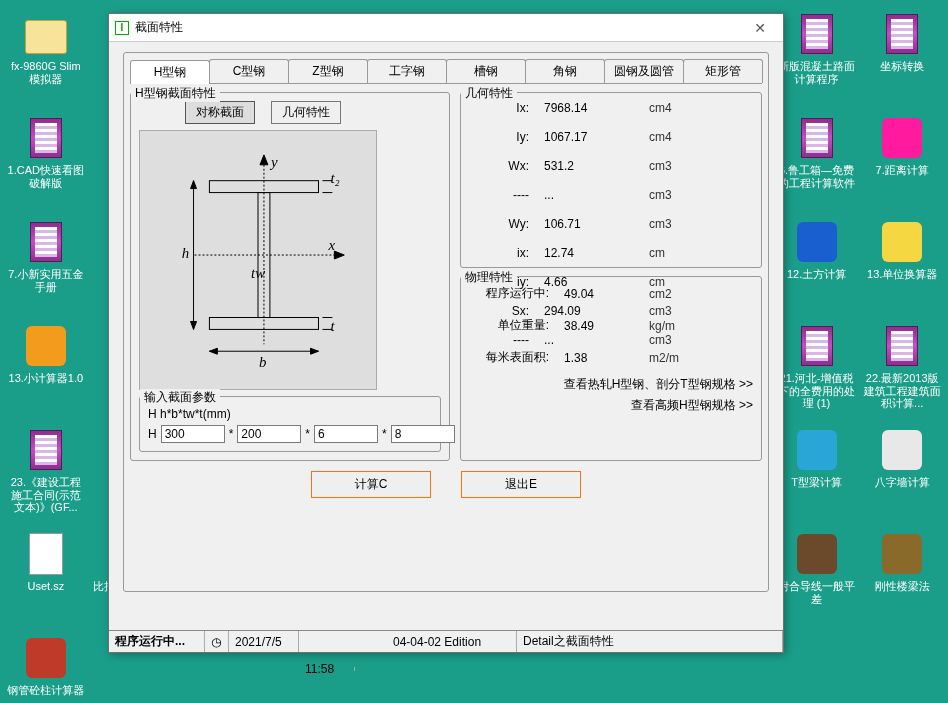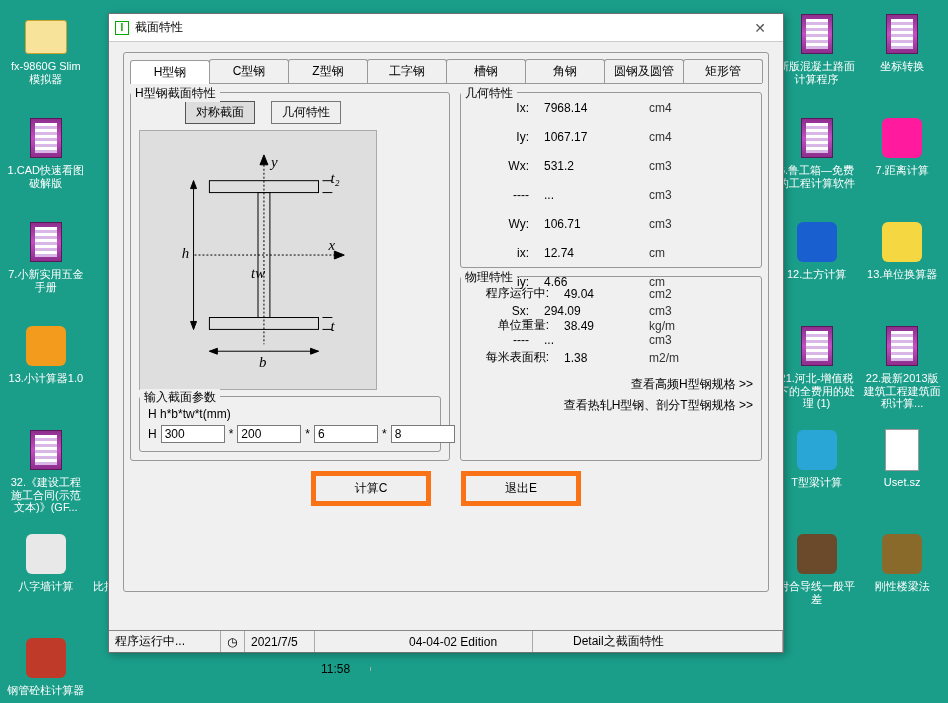--- a/index.html
+++ b/index.html
@@ -87,21 +87,21 @@
   .right-col { flex:1; display:flex; flex-direction:column; gap:8px; }
   .prop-grid { display:grid; grid-template-columns: 60px 90px 50px; row-gap:4px; column-gap:10px; font-size:12px; align-items:center;gap:15px; }
   .prop-grid .k { text-align:right; }
   .prop-grid .v { text-align:left; }
   .prop-grid .u { text-align:left; color:#333; }
 
   .link-btn { color:#000; text-align:right; cursor:pointer; padding:2px 0; }
   .link-btn::after { content:" >>"; }
 
   .action-row { display:flex; gap:30px; justify-content:center; margin-top:10px; }
-  .action-btn { width:120px; border:5px solid #f97316; background:#efefef; padding:4px 0; cursor:pointer; font-size:12px; text-align:center; }
+  .action-btn { width:120px; border:1px solid #f97316; background:#efefef; padding:4px 0; cursor:pointer; font-size:12px; text-align:center; }
 
   .statusbar {
     height: 22px; border-top:1px solid #888; display:flex; align-items:stretch;
     background:#f0f0f0; font-size:12px;
   }
   .statusbar .cell { border-right:1px solid #aaa; padding:2px 6px; display:flex; align-items:center; }
   .statusbar .cell.icon { width:24px; justify-content:center; }
 </style>
 </head>
 <body>
@@ -326,21 +326,21 @@
     <div class="desktop-icon">
       <div class="glyph">
         <div class="archive"></div>
       </div>
       <div class="label">22.最新2013版建筑工程建筑面积计算...</div>
     </div>
     <div class="desktop-icon">
       <div class="glyph">
         <div class="archive"></div>
       </div>
-      <div class="label">32.《建设工程施工合同(示范文本)》(GF...</div>
+      <div class="label">23.《建设工程施工合同(示范文本)》(GF...</div>
     </div>
     <div class="desktop-icon">
       <div class="glyph">
         <div class="archive"></div>
       </div>
       <div class="label">询</div>
     </div>
     <div class="desktop-icon" style="visibility: hidden;">
       <div class="glyph" style="visibility: hidden;"></div>
       <div class="label"></div>
@@ -370,29 +370,29 @@
       <div class="label"></div>
     </div>
     <div class="desktop-icon">
       <div class="glyph">
         <div class="exe" style="background: rgb(42, 166, 214);"></div>
       </div>
       <div class="label">T型梁计算</div>
     </div>
     <div class="desktop-icon">
       <div class="glyph">
+        <div class="exe" style="background: rgb(232, 232, 232);"></div>
+      </div>
+      <div class="label">八字墙计算</div>
+    </div>
+    <div class="desktop-icon">
+      <div class="glyph">
         <div style="width: 34px; height: 42px; background: rgb(255, 255, 255); border: 1px solid rgb(153, 153, 153);"></div>
       </div>
       <div class="label">Uset.sz</div>
-    </div>
-    <div class="desktop-icon">
-      <div class="glyph">
-        <div class="exe" style="background: rgb(232, 232, 232);"></div>
-      </div>
-      <div class="label">八字墙计算</div>
     </div>
     <div class="desktop-icon">
       <div class="glyph">
         <div class="exe" style="background: rgb(90, 90, 208);"></div>
       </div>
       <div class="label">比拟正交异板法计算器</div>
     </div>
     <div class="desktop-icon">
       <div class="glyph">
         <div class="exe" style="background: rgb(240, 192, 32);"></div>
@@ -580,34 +580,34 @@
                 <div class="v">49.04</div>
                 <div class="u">cm2</div>
                 <div class="k">单位重量:</div>
                 <div class="v">38.49</div>
                 <div class="u">kg/m</div>
                 <div class="k">每米表面积:</div>
                 <div class="v">1.38</div>
                 <div class="u">m2/m</div>
               </div>
             <div style="height:8px"></div>
+            <div class="link-btn">查看热轧H型钢、剖分T型钢规格</div>
             <div class="link-btn">查看高频H型钢规格</div>
-            <div class="link-btn">查看热轧H型钢、剖分T型钢规格</div>
           </div>
         </div>
       </div>
 
       <div class="action-row">
         <div class="action-btn"><span>计算C</span></div>
         <div class="action-btn"><span>退出E</span></div>
       </div>
     </div>
   </div>
 
   <div class="statusbar">
-    <div class="cell" style="width:112px;">程序运行中...</div>
+    <div class="cell" style="width:96px;font-weight:bold;">程序运行中...</div>
     <div class="cell icon">◷</div>
     <div class="cell" style="width:70px;">2021/7/5</div>
     <div class="cell" style="width:56px;margin-top:36px;">11:58</div>
     <div class="cell" style="width:130px;margin-left:32px;">04-04-02 Edition</div>
-    <div class="cell" style="flex:1;margin-left:34px;">Detail之截面特性</div>
+    <div class="cell" style="flex:1;">Detail之截面特性</div>
   </div>
 </div>
 
 </body></html>

